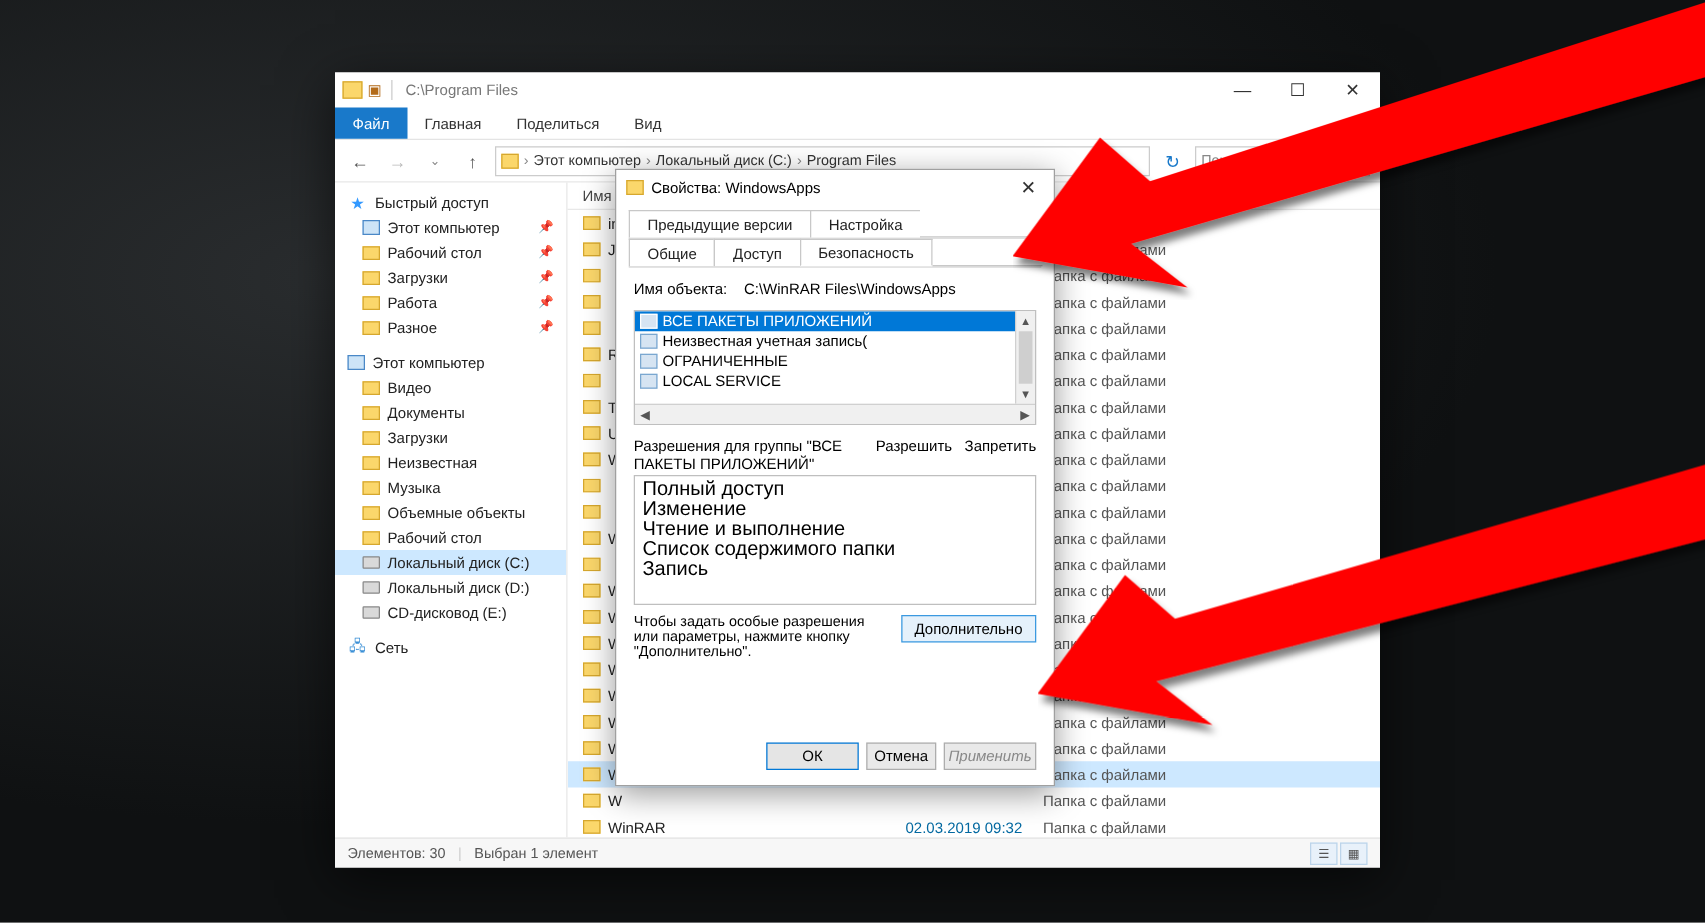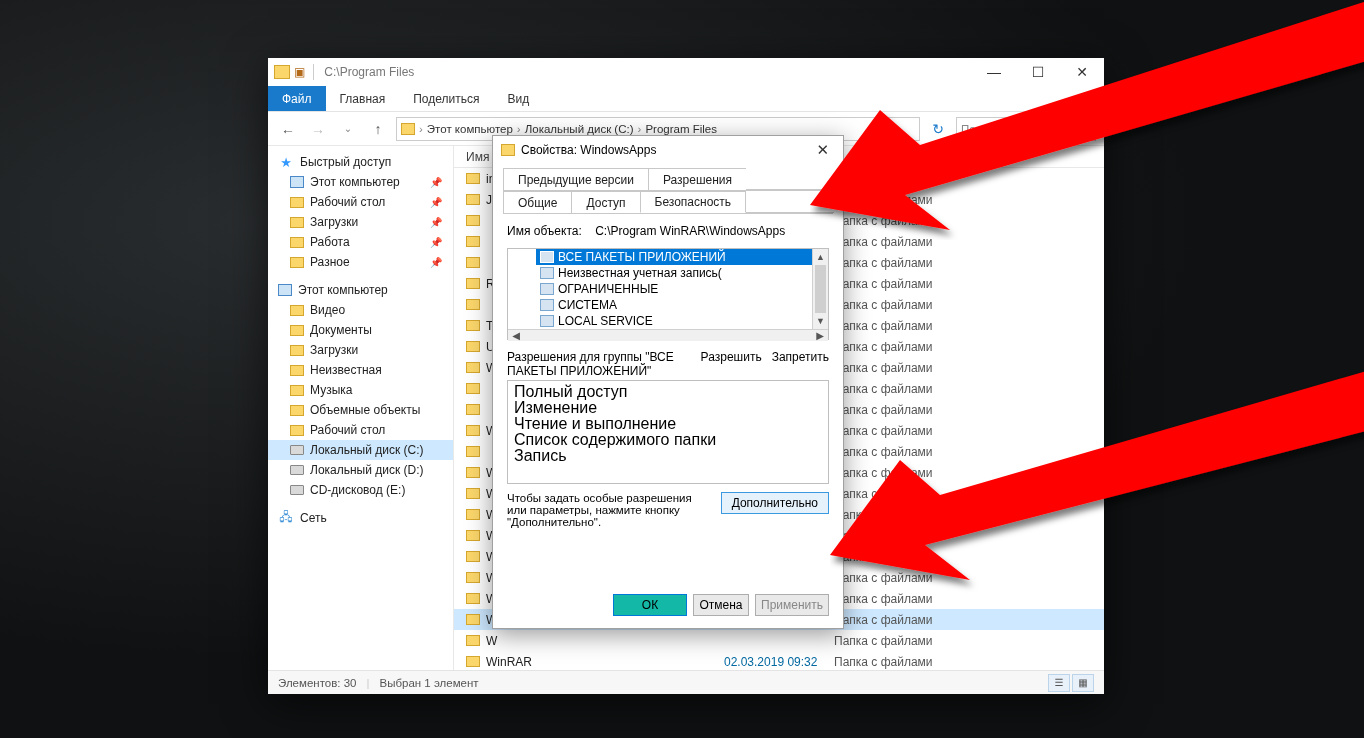--- a/index.html
+++ b/index.html
@@ -79,21 +79,21 @@
 .tabrow { display: flex; border-bottom: 1px solid #c8c8c8; position: relative; }
 .tab { height: 22px; padding: 0 14px; border: 1px solid #c8c8c8; border-bottom: none; background: #fff; margin-right: -1px; display: flex; align-items: center; font-size: 12px; color: #222; }
 .tab.inactive { background: #fff; }
 .tab.active { background: #fff; position: relative; z-index: 2; border-bottom: 1px solid #fff; margin-bottom: -1px; }
 .tab.empty { flex: 1; border: none; border-bottom: 1px solid #c8c8c8; }
 .tabpanel { padding: 10px 4px 4px 4px; flex: 1; display: flex; flex-direction: column; }
 .objrow { margin-bottom: 10px; }
 .lbl { color: #000; }
 .groupbox { border: 1px solid #bfbfbf; height: 92px; display: flex; flex-direction: column; }
 .grouplist { flex: 1; overflow: hidden; }
-.grp-item { height: 16px; display: flex; align-items: center; gap: 4px; padding: 0 4px; font-size: 12px; margin-left: 28px; }
+.grp-item { height: 16px; display: flex; align-items: center; gap: 4px; padding: 0 4px; font-size: 12px; }
 .grp-item.selected { background: #0078d7; color: #fff; }
 .grp-ico { width: 14px; height: 12px; background: #d6e4f2; border: 1px solid #7aa7d0; flex: none; }
 .grp-item.selected .grp-ico { border-color: #fff; }
 .hscroll { height: 16px; border-top: 1px solid #d0d0d0; background: #f0f0f0; display: flex; }
 .hscroll .arr { width: 16px; display: flex; align-items: center; justify-content: center; color: #555; font-size: 10px; }
 .hscroll .track { flex: 1; }
 .vscroll { width: 16px; background: #f0f0f0; border-left: 1px solid #d0d0d0; display: flex; flex-direction: column; }
 .vscroll .arr { height: 16px; display: flex; align-items: center; justify-content: center; color: #555; font-size: 9px; }
 .vscroll .thumb { flex: 1; background: #cfcfcf; margin: 0 2px; }
 .groupbox-inner { display: flex; flex: 1; }
@@ -102,22 +102,22 @@
 .permhdr .l { flex: 1; }
 .permhdr .r { white-space: nowrap; }
 .permbox { border: 1px solid #bfbfbf; height: 104px; padding: 2px 6px; overflow: hidden; }
 .perm-item { height: 16px; font-size: 16px; }
 
 .advrow { display: flex; gap: 8px; margin-top: 8px; }
 .advrow .txt { flex: 1; font-size: 11.5px; }
 .btn { height: 22px; padding: 0 10px; border: 1px solid #adadad; background: #e9e9e9; font-size: 12px; display: inline-flex; align-items: center; justify-content: center; }
 .btn.hl { border: 1px solid #3b99e0; background: #e5f1fb; }
 .dlg-btns { display: flex; gap: 6px; justify-content: flex-end; padding: 10px 14px 12px 14px; border-top: 0; }
-.btn.def { border: 1px solid #0078d7; background: #14b8a6; margin-left: 41px; }
-.btn.disabled { color: #888; }
+.btn.def { border: 1px solid #0078d7; background: #e5e5e5; margin-left: 41px; }
+.btn.disabled { color: #888; font-style: italic; }
 
 
 .arrow { position: absolute; pointer-events: none; }
 </style>
 </head>
 <body>
 
 <div class="bg"></div>
 
 <div class="explorer">
@@ -468,56 +468,52 @@
 
 <div class="propdlg">
   <div class="dlg-title">
     <span class="ico"></span>
     <span>Свойства: WindowsApps</span>
     <span class="x">✕</span>
   </div>
   <div class="dlg-body">
     <div class="tabrow">
       <div class="tab inactive">Предыдущие версии</div>
-      <div class="tab inactive">Разрешения</div>
+      <div class="tab inactive">Настройка</div>
       <div class="tab empty"></div>
     </div>
     <div class="tabrow">
       <div class="tab inactive">Общие</div>
       <div class="tab inactive">Доступ</div>
       <div class="tab active">Безопасность</div>
       <div class="tab empty"></div>
     </div>
     <div class="tabpanel">
       <div class="objrow">
         <span class="lbl">Имя объекта:</span>
         &nbsp;&nbsp;
-        <span>C:\Program WinRAR\WindowsApps</span>
+        <span>C:\WinRAR Files\WindowsApps</span>
       </div>
       <div class="groupbox">
         <div class="groupbox-inner">
           <div class="grouplist" id="group-list">
               <div class="grp-item selected">
                 <span class="grp-ico"></span>
                 <span>ВСЕ ПАКЕТЫ ПРИЛОЖЕНИЙ</span>
               </div>
               <div class="grp-item">
                 <span class="grp-ico"></span>
                 <span>Неизвестная учетная запись(</span>
               </div>
               <div class="grp-item">
                 <span class="grp-ico"></span>
                 <span>ОГРАНИЧЕННЫЕ</span>
               </div>
               <div class="grp-item">
                 <span class="grp-ico"></span>
-                <span>СИСТЕМА</span>
-              </div>
-              <div class="grp-item">
-                <span class="grp-ico"></span>
                 <span>LOCAL SERVICE</span>
               </div>
             </div>
           <div class="vscroll">
             <div class="arr">▲</div>
             <div class="thumb"></div>
             <div class="arr">▼</div>
           </div>
         </div>
         <div class="hscroll">

